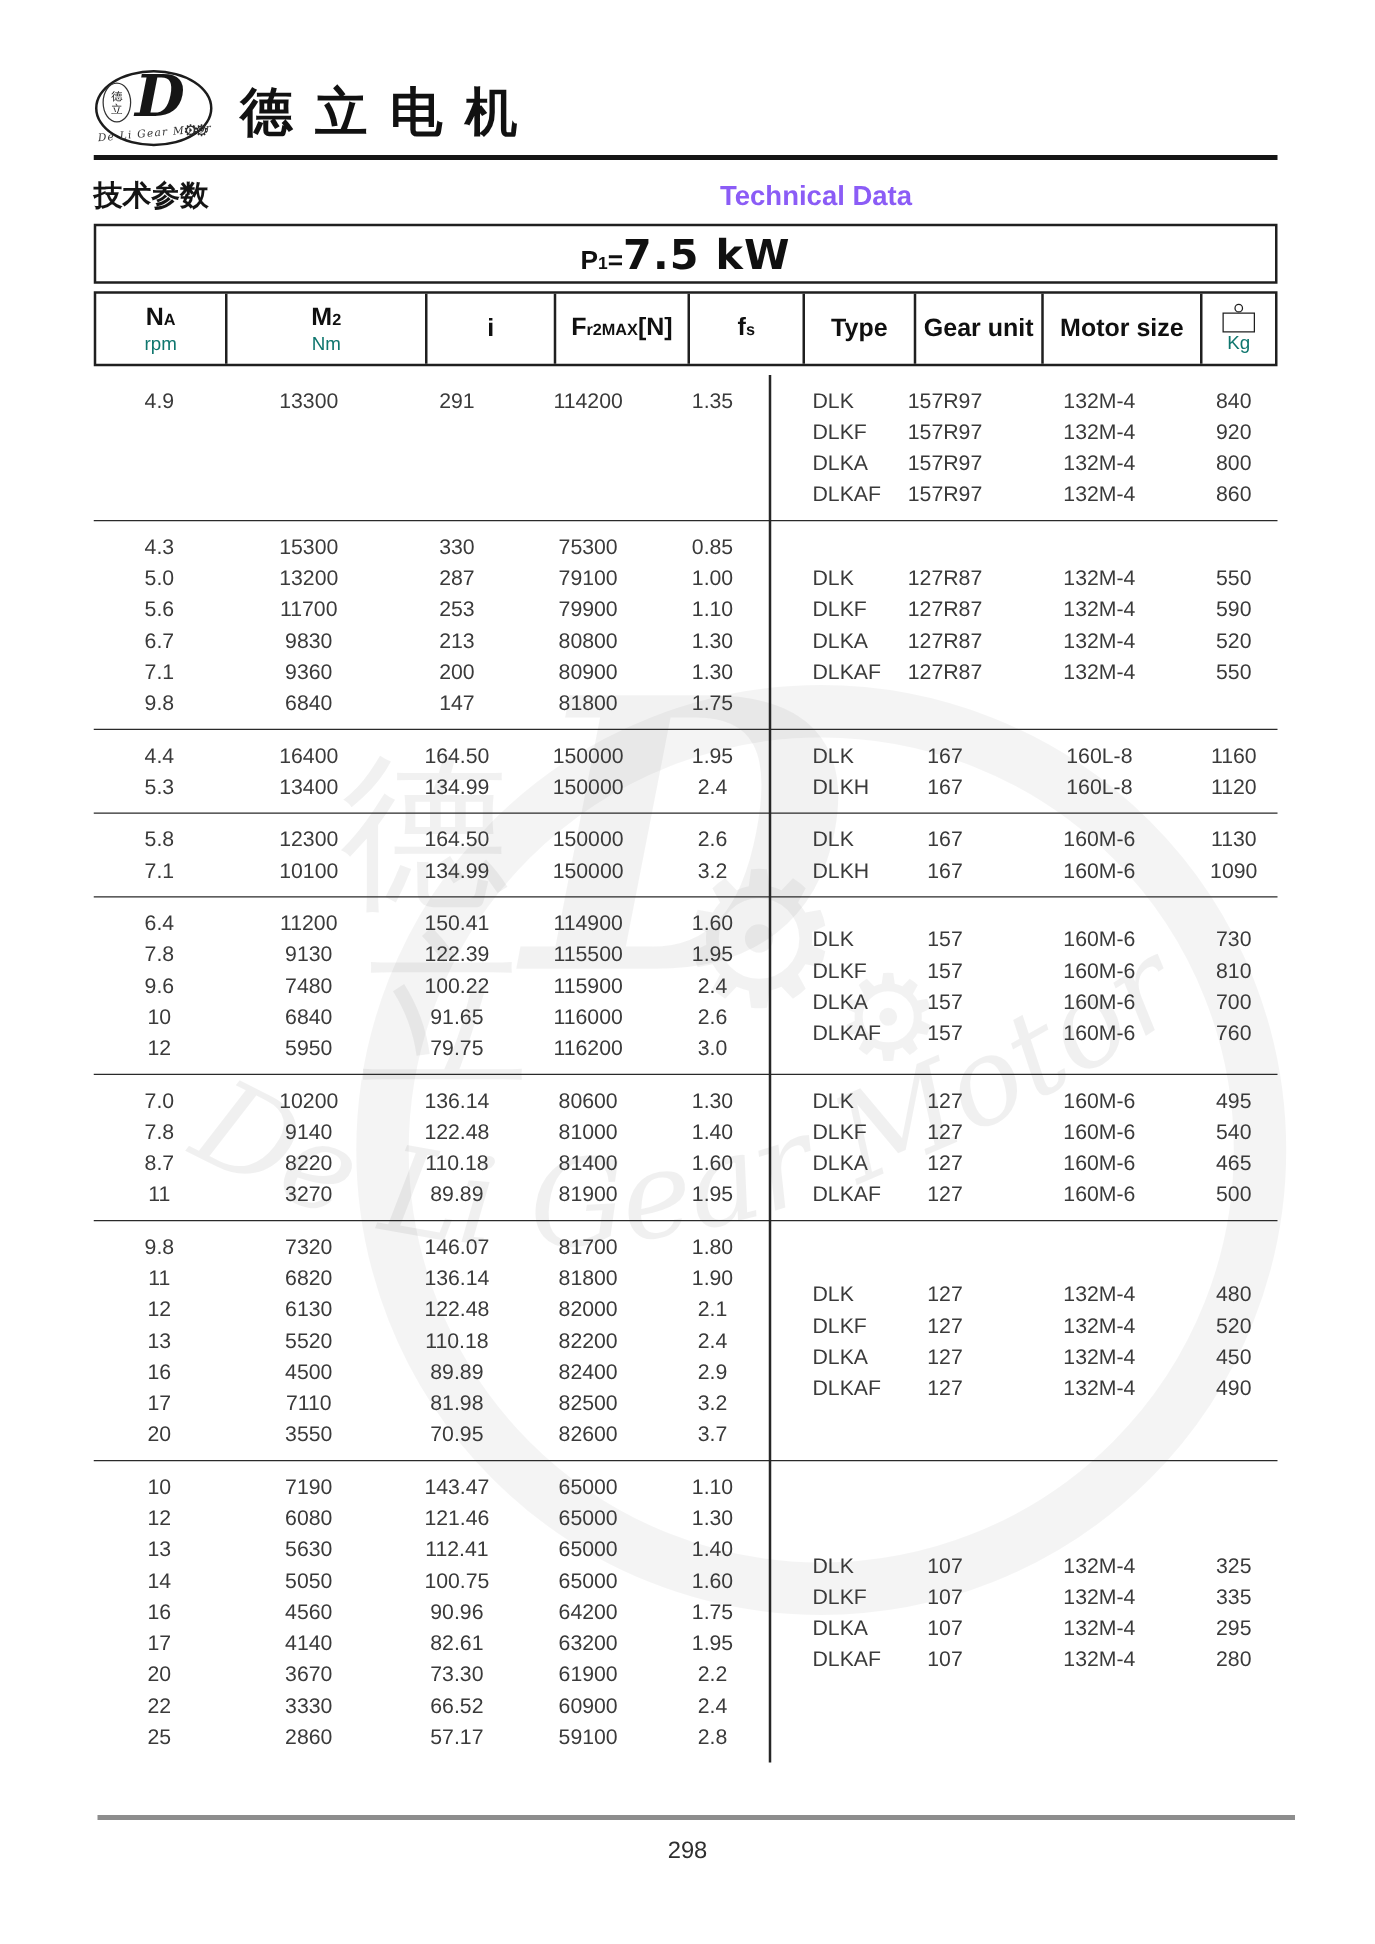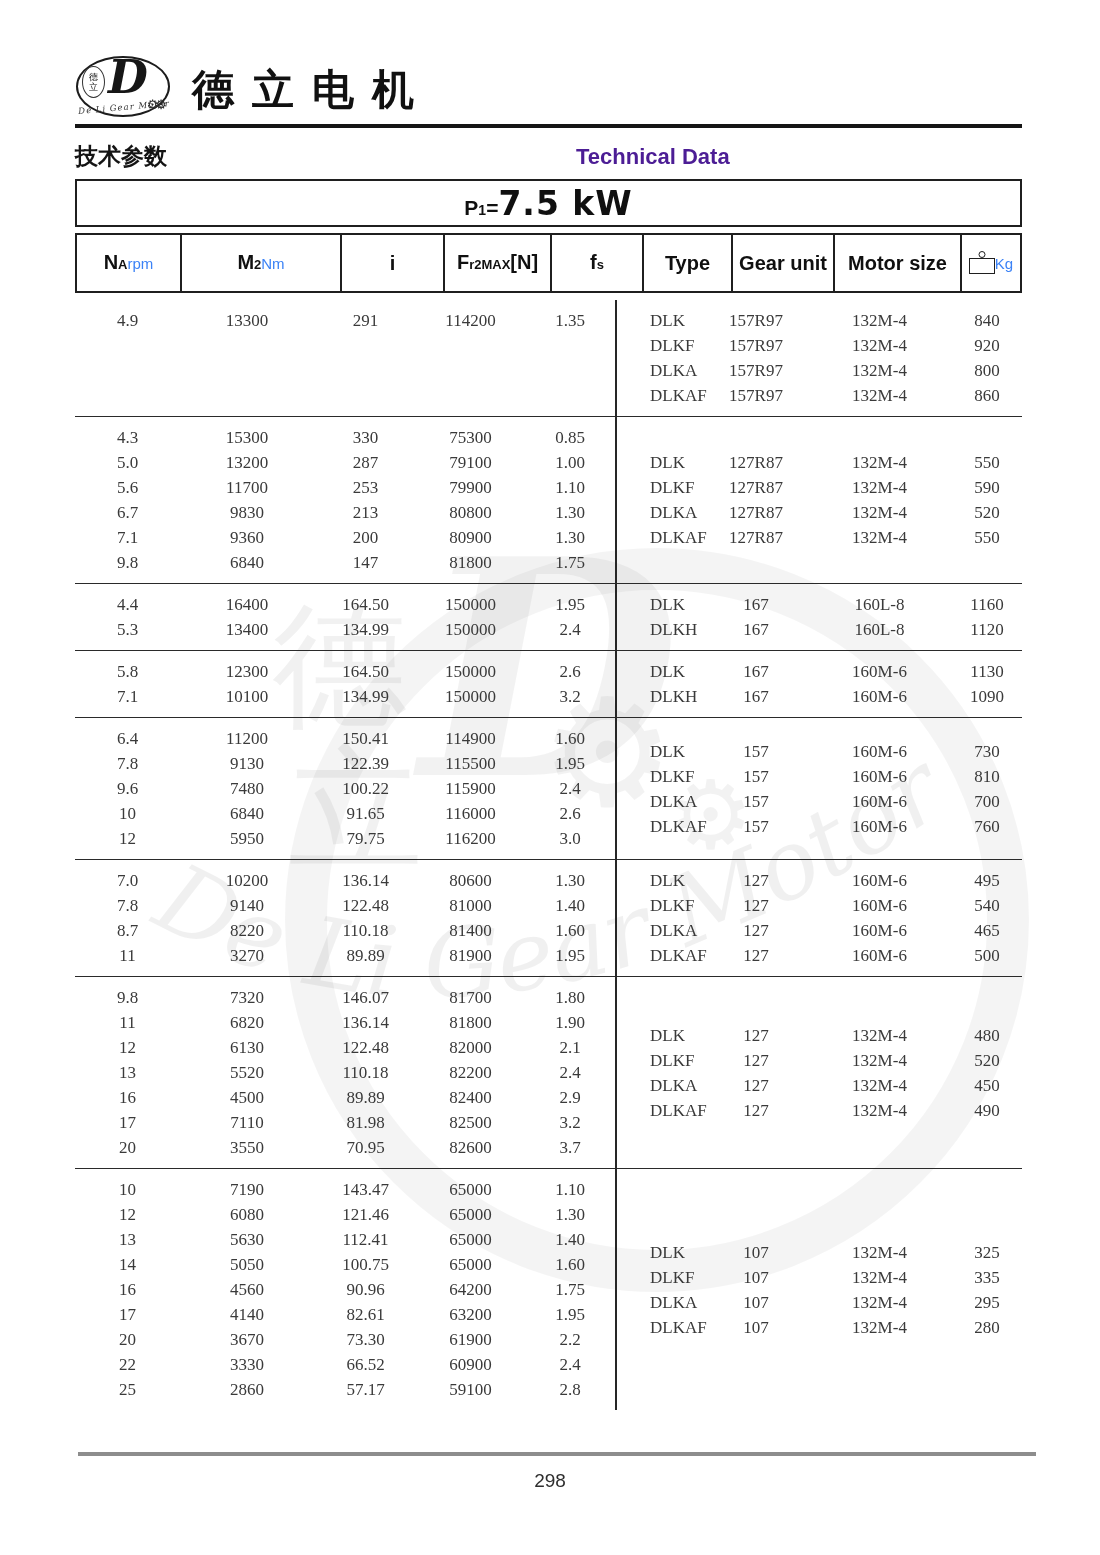--- a/index.html
+++ b/index.html
@@ -31,45 +31,45 @@
   .logo-d{position:absolute; left:30px; top:-6px; font-family:"DejaVu Serif",serif; font-style:italic;
     font-weight:bold; font-size:46px; line-height:1.1; color:#161616;}
   .logo-gears{position:absolute; right:4px; bottom:3px; font-size:13px; letter-spacing:-3px; color:#2b2b2b;}
   .logo-arc{position:absolute; left:-8px; top:46px; width:112px; text-align:center;
     font-family:"DejaVu Serif",serif; font-style:italic; font-size:8.5px; color:#333;
     transform:rotate(-5deg); letter-spacing:1px; white-space:nowrap;}
   .company-name{position:absolute; left:192px; top:62px; font-family:"DejaVu Serif",serif;
     font-weight:bold; font-size:42px; letter-spacing:18px; color:#111; white-space:nowrap;}
   .header-rule{position:absolute; left:75px; top:124px; width:947px; height:4px; background:#151515;}
   .title-cn{position:absolute; left:75px; top:141px; font-size:23px; font-weight:700; color:#141414;}
-  .title-en{position:absolute; left:576px; top:144px; font-size:22px; font-weight:bold; color:#4c1d95;}
+  .title-en{position:absolute; left:576px; top:144px; font-size:22px; font-weight:bold; color:#8b5cf6;}
   
   .power-box{position:absolute; left:75px; top:179px; width:947px; height:48px;
     border:2px solid #1f1f1f; box-sizing:border-box; display:flex; align-items:center; justify-content:center;}
   .power-inner{display:flex; align-items:baseline; font-weight:bold; color:#101010;}
   .p-base{font-size:21px;} .p-sub{font-size:14px;} .p-eq{font-size:21px;}
   .p-val{font-family:"DejaVu Sans",sans-serif; font-size:33px; font-weight:bold; letter-spacing:1px;}
   
   .thead{position:absolute; left:75px; top:233px; width:947px; height:60px;
     border:2px solid #1f1f1f; box-sizing:border-box; display:flex;}
-  .hcell{border-right:2px solid #1f1f1f; display:flex; flex-direction:row;
+  .hcell{border-right:2px solid #1f1f1f; display:flex; flex-direction:column;
     align-items:center; justify-content:center; box-sizing:border-box;}
   .hcell:last-child{border-right:none; flex:1;}
   .hc0{width:105px;} .hc1{width:160px;} .hc2{width:103px;} .hc3{width:107px;} .hc4{width:92px;}
   .hc5{width:89px;} .hc6{width:102px;} .hc7{width:127px;}
   .hmain{font-size:20px; font-weight:bold; color:#101010; line-height:22px;}
   .hsub{font-size:13px; font-weight:bold;}
-  .hunit{font-size:15px; color:#3b82f6; line-height:17px;}
+  .hunit{font-size:15px; color:#0f766e; line-height:17px;}
   .weight-icon{position:relative; width:24px; height:14px; border:1.5px solid #1f1f1f; margin-top:6px;}
   .weight-icon::before{content:''; position:absolute; top:-8px; left:50%; transform:translateX(-50%);
     width:5px; height:5px; border:1.5px solid #1f1f1f; border-radius:50%;}
   
   .tbody{position:absolute; left:75px; top:300px; width:947px;}
   .tb-divider{position:absolute; left:540px; top:0; bottom:0; width:2px; background:#262626;}
-  .block{display:flex; padding:8px 0; box-sizing:border-box;font-family:Liberation Serif, serif;}
+  .block{display:flex; padding:8px 0; box-sizing:border-box;}
   .block.bline{border-bottom:1.5px solid #2a2a2a;}
   .bleft{width:541px; display:flex; flex-direction:column;}
   .bright{flex:1; display:flex; flex-direction:column;}
   .acenter{justify-content:center;} .atop{justify-content:flex-start;}
   .lrow,.rrow{display:flex; height:25px; line-height:25px; font-size:17px; color:#3a3a3a;}
   .lc,.rc{display:block; text-align:center; box-sizing:border-box;}
   .lc0{width:105px;} .lc1{width:134px;} .lc2{width:103px;} .lc3{width:107px;} .lc4{width:92px;}
   .rc0{width:89px; text-align:left; padding-left:34px;}
   .rc1{width:102px;} .rc2{width:145px;} .rc3{flex:1;}
   

